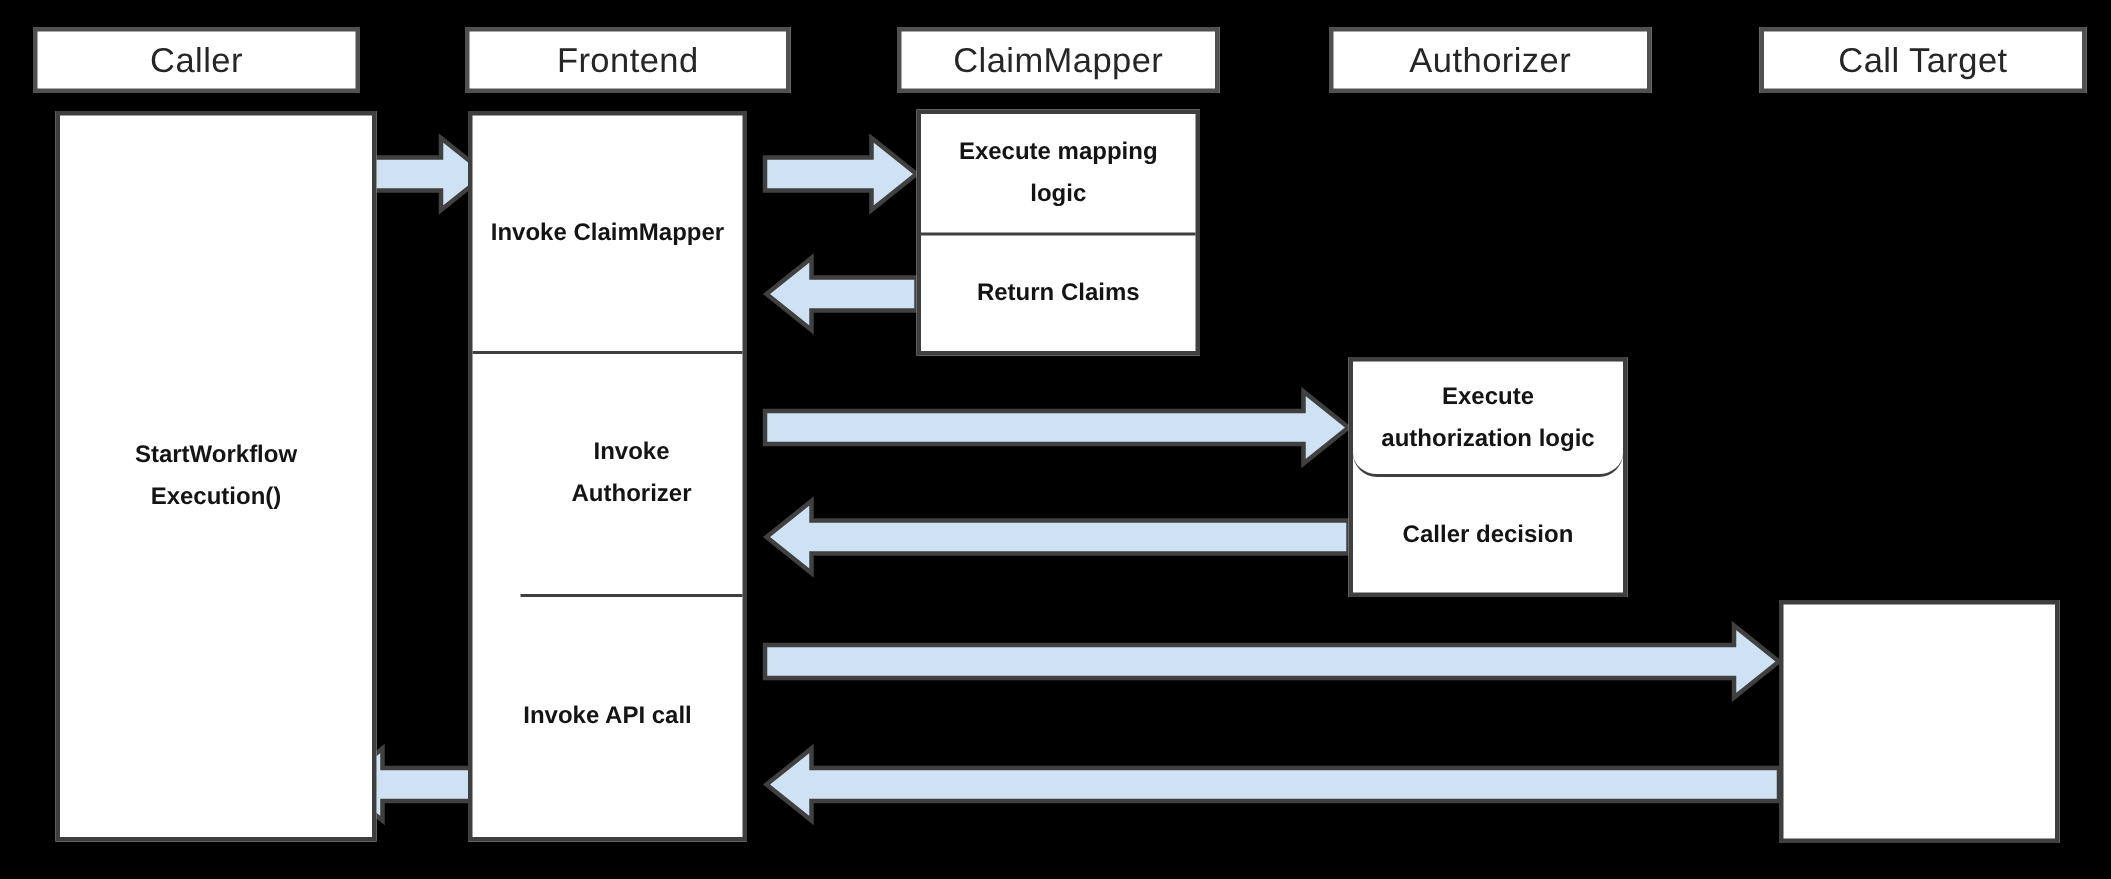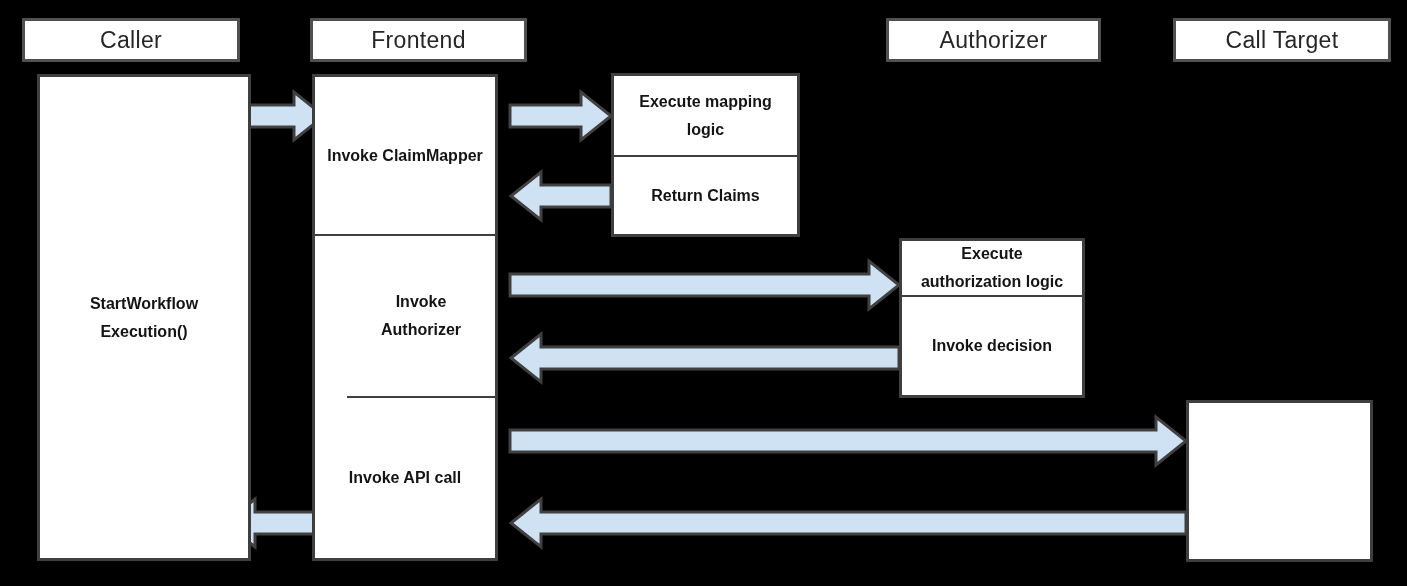--- a/index.html
+++ b/index.html
@@ -66,60 +66,61 @@
   .box-caller{left:37px;top:74px;width:214px;height:487px;}
   .box-frontend{left:312px;top:74px;width:186px;height:487px;}
   .box-claimmapper{left:611px;top:73px;width:189px;height:164px;}
   .box-authorizer{left:899px;top:238px;width:186px;height:160px;}
   .box-calltarget{left:1186px;top:400px;width:187px;height:162px;}
   
   .fe-s1{height:159px;}
   .fe-s2{height:162px;margin-left:32px;}
   
   .cm-s1{height:81px;}
-  .az-s1{height:56px;}
+  .az-s1{height:77px;border-radius:16px;}
   .ct-s1{height:77px;}
 </style>
 </head>
 <body>
 
 <div class="canvas">
 
   <svg class="arrow-layer" viewBox="0 0 1407 586" xmlns="http://www.w3.org/2000/svg">
     <polygon points="223,105 294,105 294,92 324,116 294,140 294,127 223,127"></polygon>
     <polygon points="510,105 581,105 581,92 611,116 581,140 581,127 510,127"></polygon>
     <polygon points="611,185 541,185 541,172 511,196 541,220 541,207 611,207"></polygon>
     <polygon points="510,274 869,274 869,261 899,285 869,309 869,296 510,296"></polygon>
     <polygon points="899,347 541,347 541,334 511,358 541,382 541,369 899,369"></polygon>
     <polygon points="510,430 1156,430 1156,417 1186,441 1156,465 1156,452 510,452"></polygon>
     <polygon points="1186,512 541,512 541,499 511,523 541,547 541,534 1186,534"></polygon>
     <polygon points="324,512 255,512 255,499 225,523 255,547 255,534 324,534"></polygon>
   </svg>
 
   <div class="hdr hdr-caller">Caller</div>
   <div class="hdr hdr-frontend">Frontend</div>
+  <div class="hdr hdr-claimmapper">ClaimMapper</div>
   <div class="hdr hdr-authorizer">Authorizer</div>
   <div class="hdr hdr-calltarget">Call Target</div>
 
   <div class="abox box-caller">
     <div class="sect fill">StartWorkflow Execution()</div>
   </div>
 
   <div class="abox box-frontend">
     <div class="sect divided fe-s1">Invoke ClaimMapper</div>
     <div class="sect divided fe-s2">Invoke Authorizer</div>
     <div class="sect fill">Invoke API call</div>
   </div>
 
   <div class="abox box-claimmapper">
     <div class="sect divided cm-s1">Execute mapping logic</div>
     <div class="sect fill">Return Claims</div>
   </div>
 
   <div class="abox box-authorizer">
     <div class="sect divided az-s1">Execute authorization logic</div>
-    <div class="sect fill">Invoke decision</div>
+    <div class="sect fill">Caller decision</div>
   </div>
 
   <div class="abox box-calltarget">
   </div>
 
 </div>
 
 </body></html>

